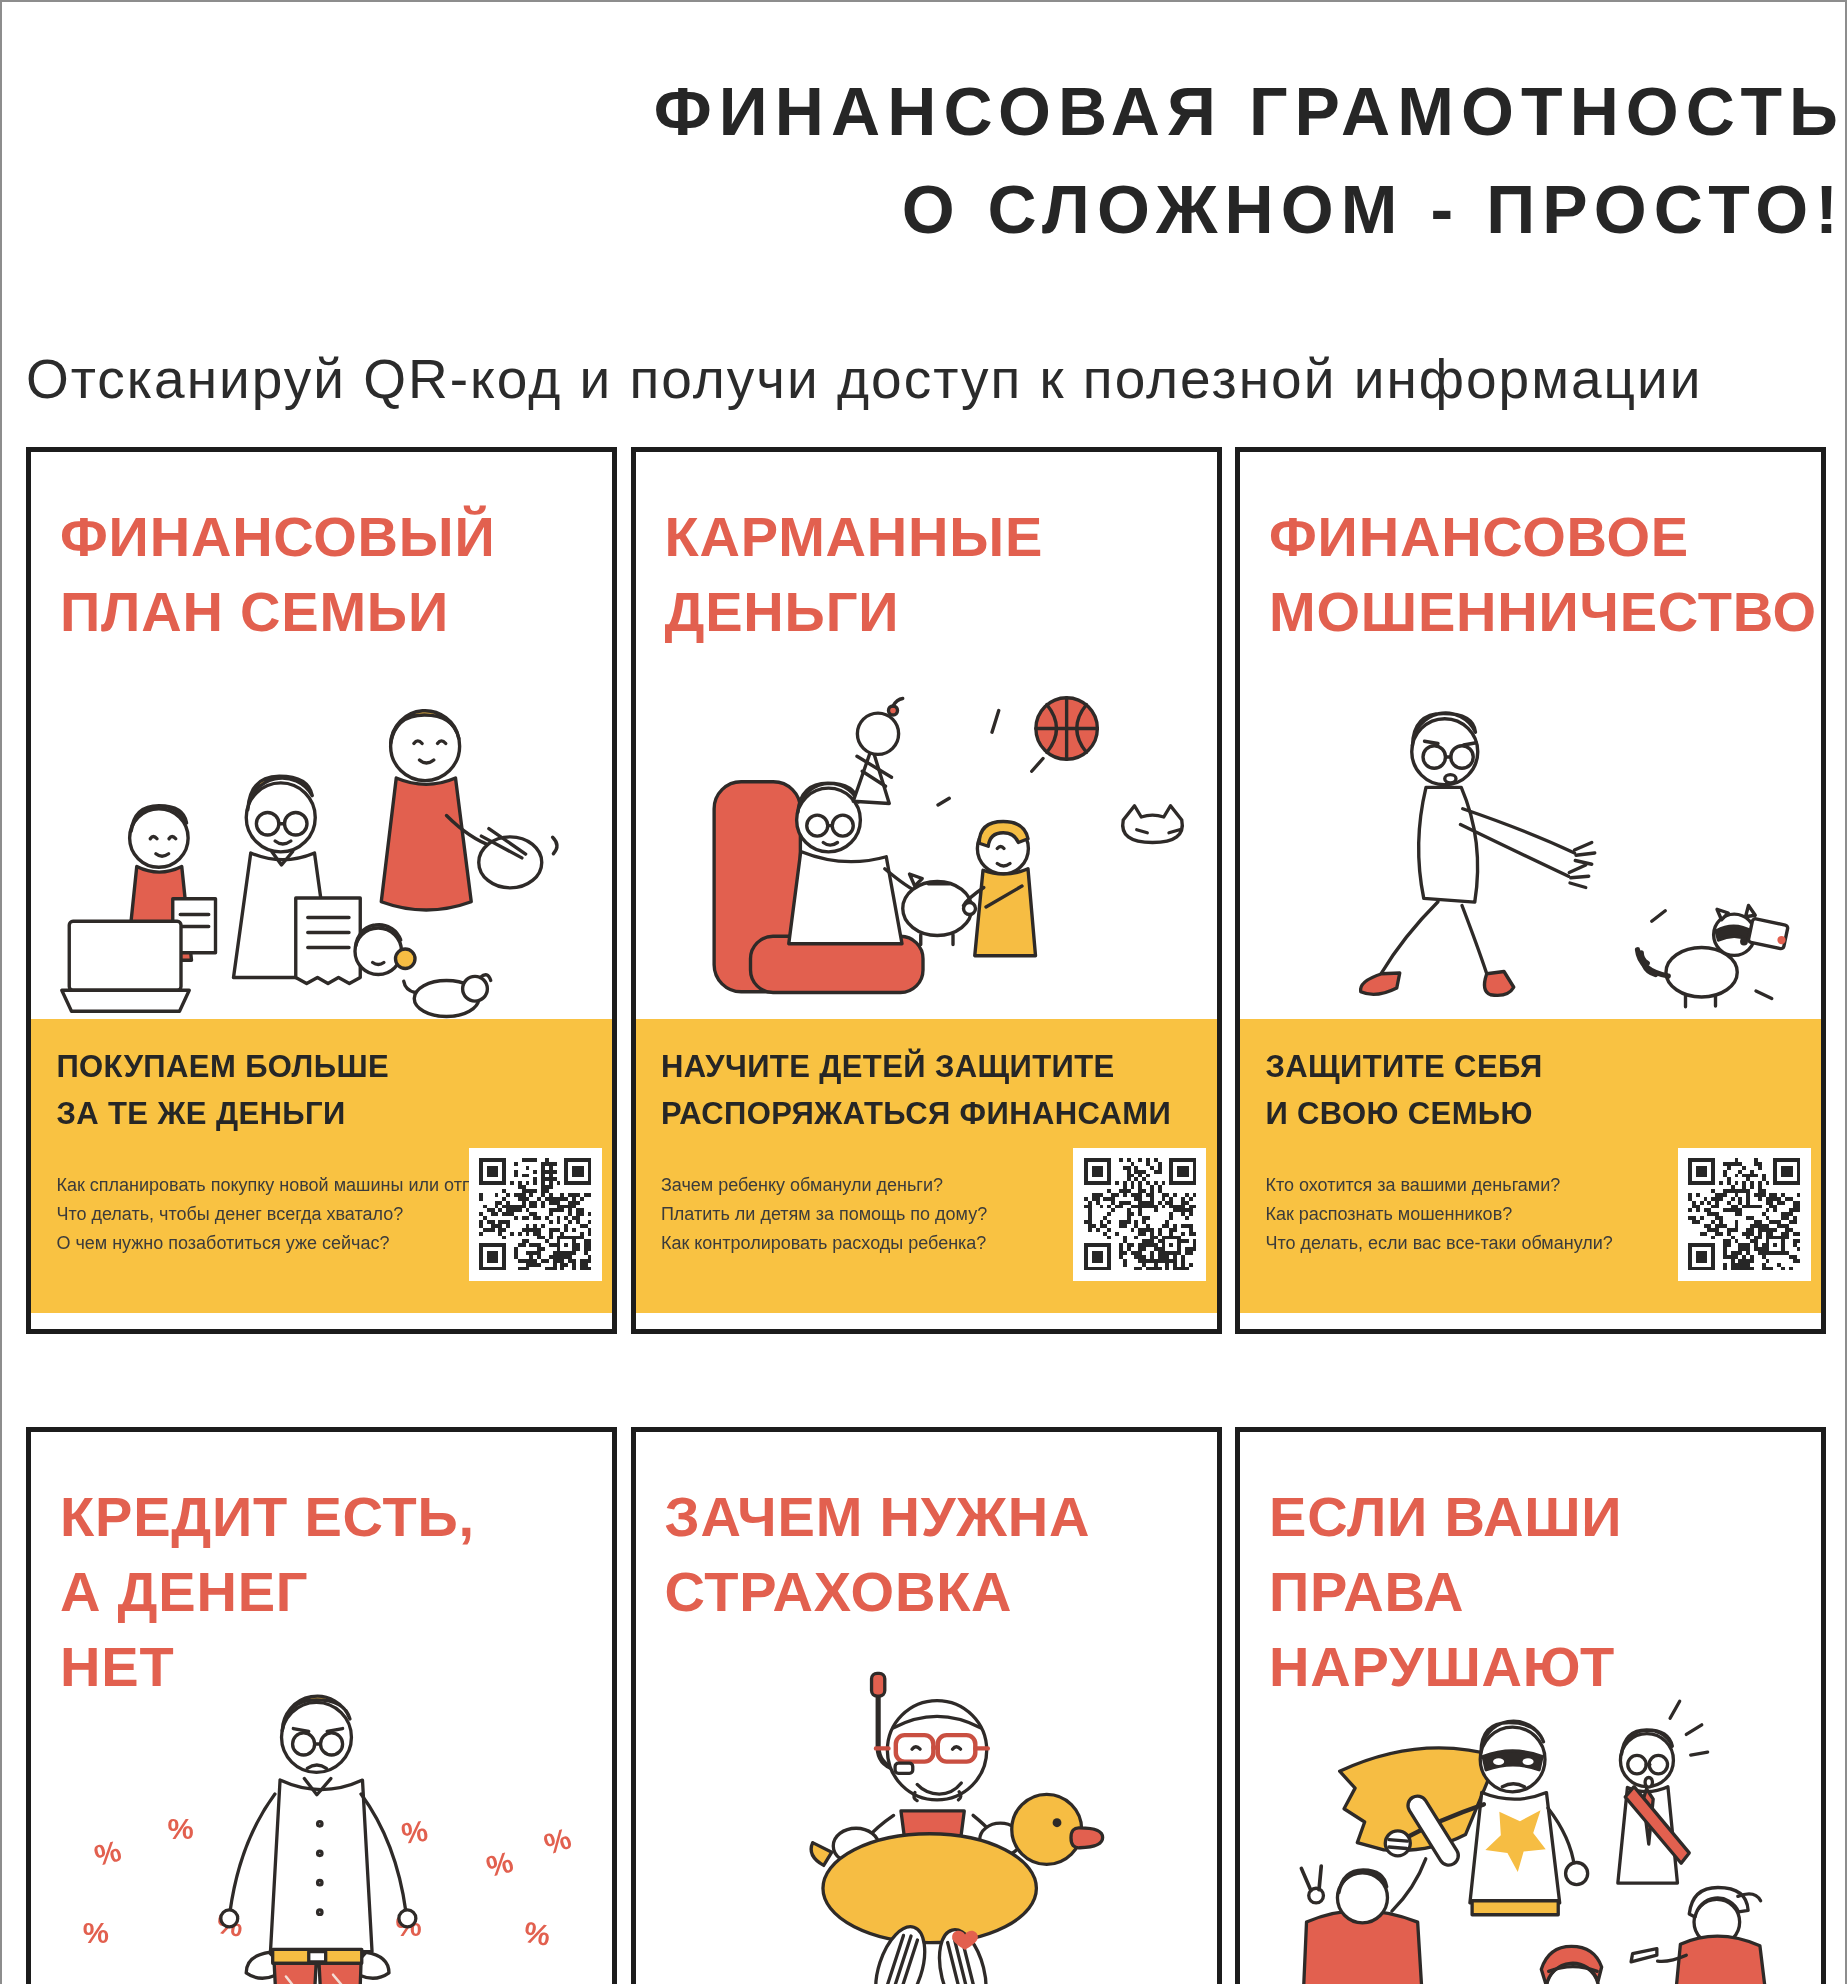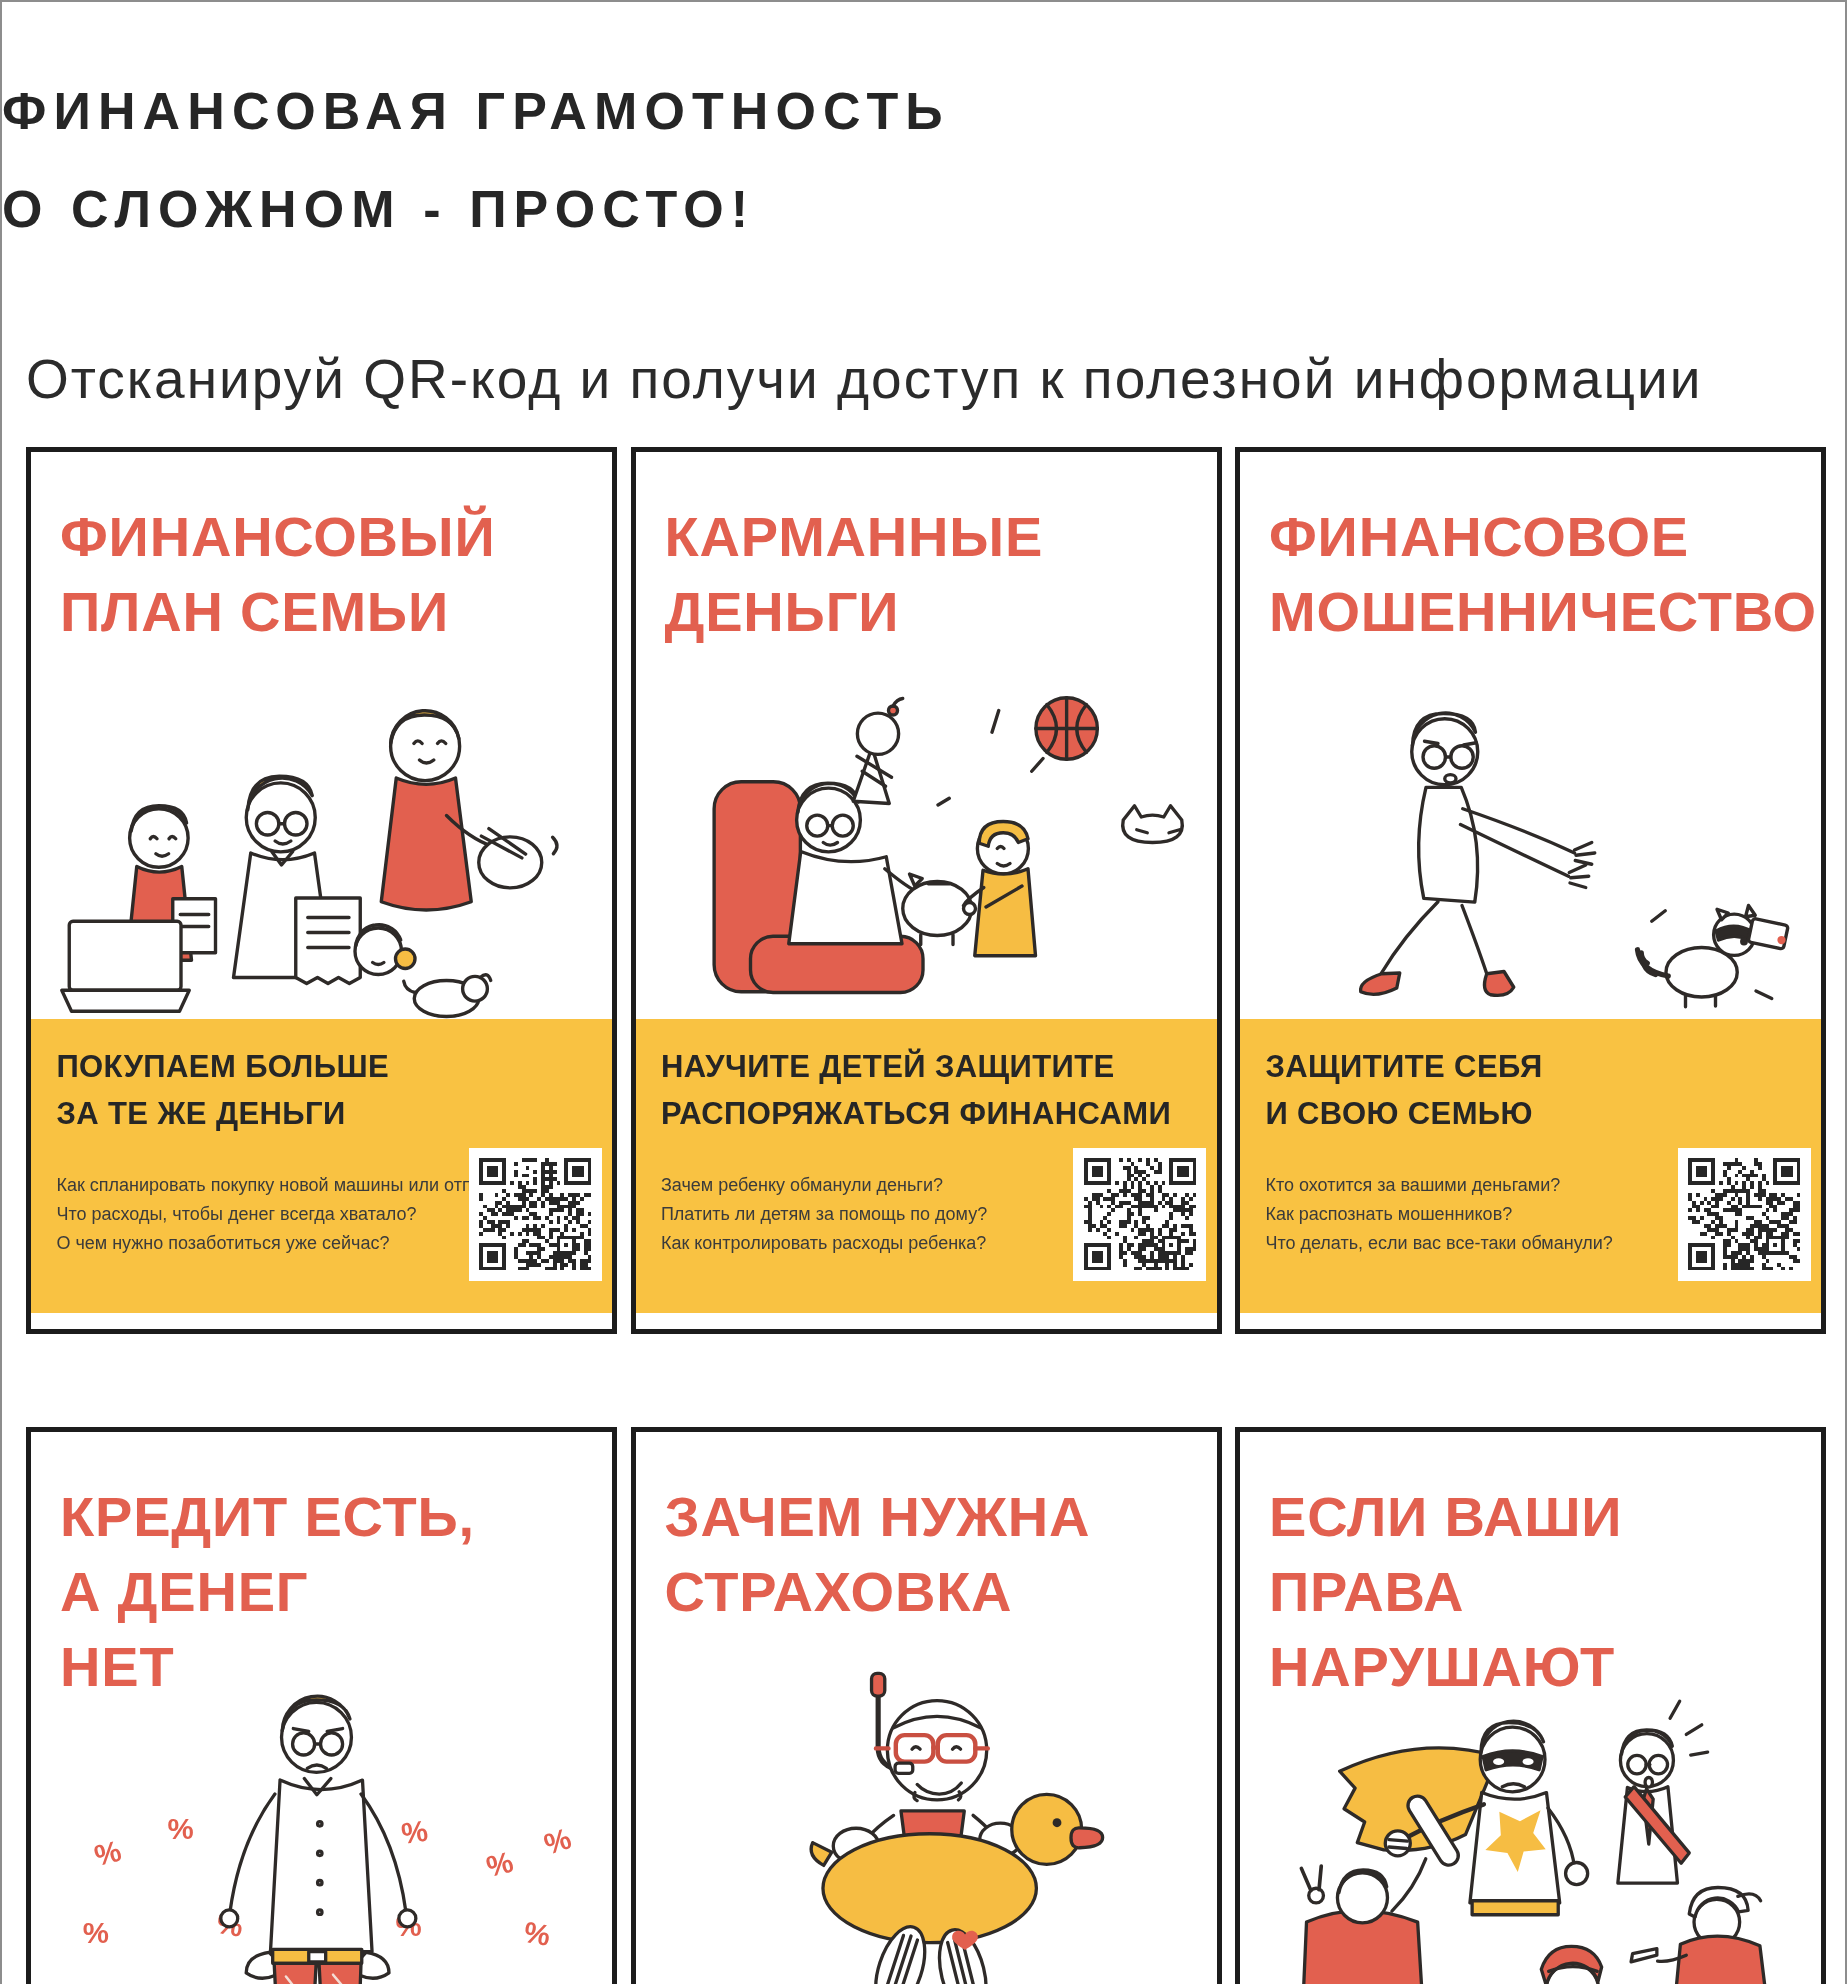--- a/index.html
+++ b/index.html
@@ -5,21 +5,21 @@
   html,body { margin:0; padding:0; background:#ffffff; }
   .poster {
     position:relative; width:1847px; height:2597px;
     background:#ffffff; box-sizing:border-box;
     border:2.4px solid #8d8d8d;
     font-family:"Liberation Sans", sans-serif;
     color:#262626; overflow:hidden;
   }
   .main-title {
     position:absolute; top:60px; left:0; right:0;
-    text-align:left; font-size:52px; line-height:98px;
+    text-align:right; font-size:68px; line-height:98px;
     font-weight:700; letter-spacing:7.1px; color:#262626;
     white-space:pre-line;
   }
   .subtitle {
     position:absolute; top:345px; left:24px; right:24px;
     text-align:left; font-size:55px; letter-spacing:2px;
     color:#2b2b2b; white-space:nowrap;
   }
   .grid {
     position:absolute; left:24px; top:445px; width:1800px;
@@ -115,21 +115,21 @@
             <path d="M1152 852q20-18 28 8"></path>
             <path d="M978 892q-26-6-30-30"></path>
           </g>
         </svg>
       </div>
       <div class="card-bottom">
         <div class="card-heading">ПОКУПАЕМ БОЛЬШЕ
 ЗА ТЕ ЖЕ ДЕНЬГИ</div>
         <div class="card-questions">
           <div class="question-line">Как спланировать покупку новой машины или отп</div>
-          <div class="question-line">Что расходы, чтобы денег всегда хватало?</div>
+          <div class="question-line">Что делать, чтобы денег всегда хватало?</div>
           <div class="question-line">О чем нужно позаботиться уже сейчас?</div>
         </div>
         <div class="card-qr">
             <div class="qr-pattern"><svg viewBox="0 0 29 29" width="100%" height="100%" shape-rendering="crispEdges" xmlns="http://www.w3.org/2000/svg">
                 <g fill="#262626">
                   <rect x="0" y="0" width="1" height="1"></rect>
                   <rect x="0" y="1" width="1" height="1"></rect>
                   <rect x="0" y="2" width="1" height="1"></rect>
                   <rect x="0" y="3" width="1" height="1"></rect>
                   <rect x="0" y="4" width="1" height="1"></rect>

